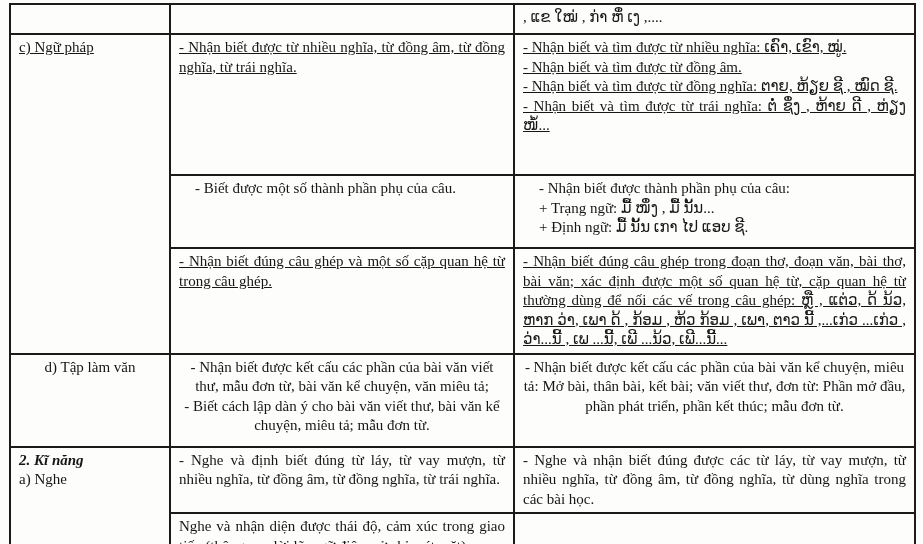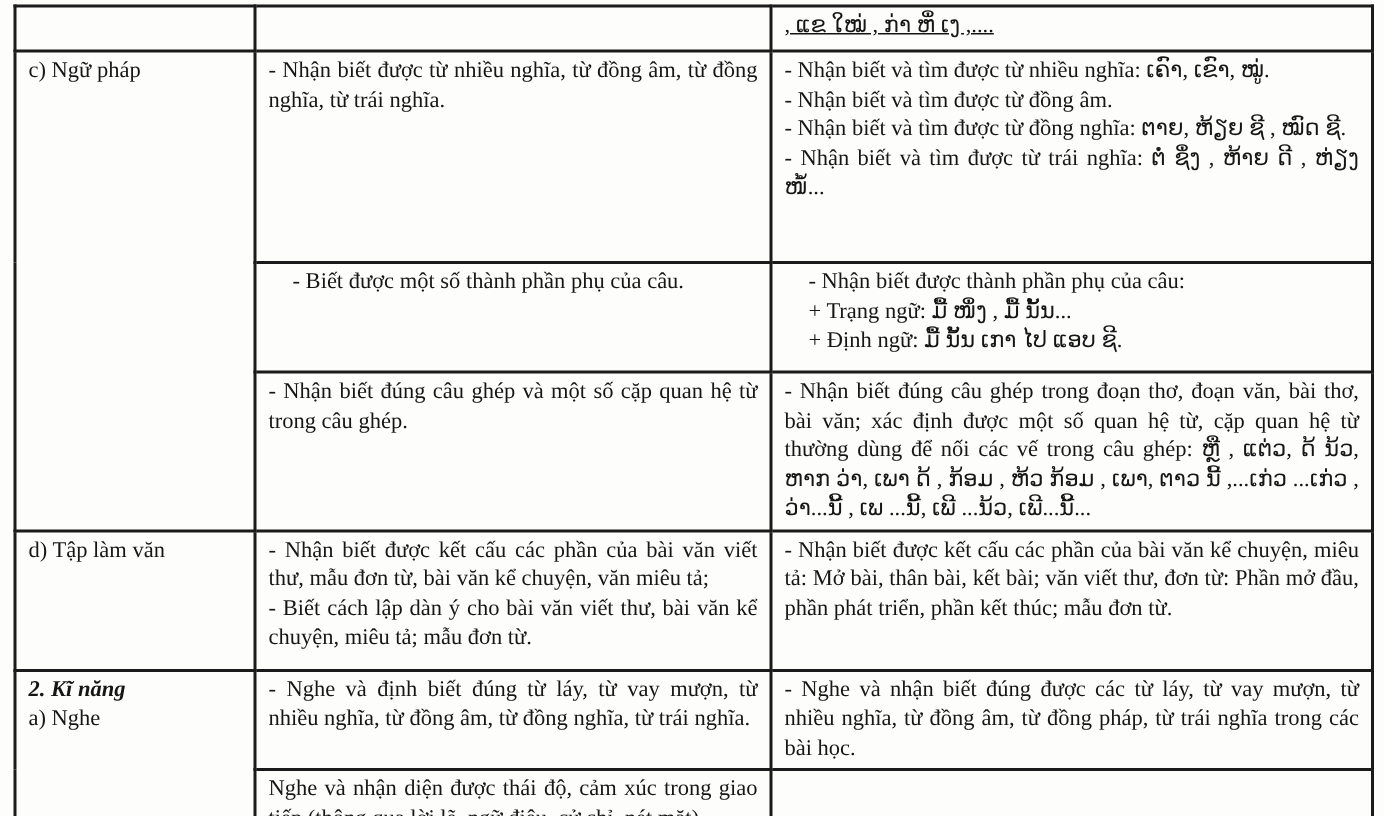--- a/index.html
+++ b/index.html
@@ -36,25 +36,25 @@
     overflow: hidden;
   }
   td.body-cell {
     text-align: justify;
     white-space: pre-line;
   }
   td.label-cell {
     text-align: left;
     white-space: normal;
   }
-  tr.r-cont   td { height: 22px; text-decoration: underline; }
-  tr.r-np1    td { height: 133px; }
+  tr.r-cont   td { height: 22px; }
+  tr.r-np1    td { height: 133px; text-decoration: underline; }
   tr.r-np2    td { height: 65px; padding-left: 24px; }
-  tr.r-np3    td { height: 91px; }
-  tr.r-tlv    td { height: 85px; }
+  tr.r-np3    td { height: 91px; text-decoration: underline; }
+  tr.r-tlv    td { height: 85px; text-align: center; }
   tr.r-kn1    td { height: 49px; }
   tr.r-kn2    td { height: 43px; }
   .bold-line { font-weight: bold; font-style: italic; }
 </style>
 </head>
 <body>
 
 <div class="page">
   <table class="doc-table">
     <colgroup>
@@ -97,21 +97,21 @@
 - Biết cách lập dàn ý cho bài văn viết thư, bài văn kể chuyện, miêu tả; mẫu đơn từ.</td>
       <td class="body-cell">- Nhận biết được kết cấu các phần của bài văn kể chuyện, miêu tả: Mở bài, thân bài, kết bài; văn viết thư, đơn từ: Phần mở đầu, phần phát triển, phần kết thúc; mẫu đơn từ.</td>
     </tr>
 
     <tr class="r-kn1">
       <td class="label-cell" rowspan="2">
         <div class="bold-line">2. Kĩ năng</div>
         <div>a) Nghe</div>
       </td>
       <td class="body-cell">- Nghe và định biết đúng từ láy, từ vay mượn, từ nhiều nghĩa, từ đồng âm, từ đồng nghĩa, từ trái nghĩa.</td>
-      <td class="body-cell">- Nghe và nhận biết đúng được các từ láy, từ vay mượn, từ nhiều nghĩa, từ đồng âm, từ đồng pháp, từ trái nghĩa trong các bài học.</td>
+      <td class="body-cell">- Nghe và nhận biết đúng được các từ láy, từ vay mượn, từ nhiều nghĩa, từ đồng âm, từ đồng nghĩa, từ dùng nghĩa trong các bài học.</td>
     </tr>
 
     <tr class="r-kn2">
       <td class="body-cell">Nghe và nhận diện được thái độ, cảm xúc trong giao tiếp (thông qua lời lẽ, ngữ điệu, cử chỉ, nét mặt).</td>
       <td class="body-cell"></td>
     </tr>
   </tbody>
     </table>
 </div>
 

